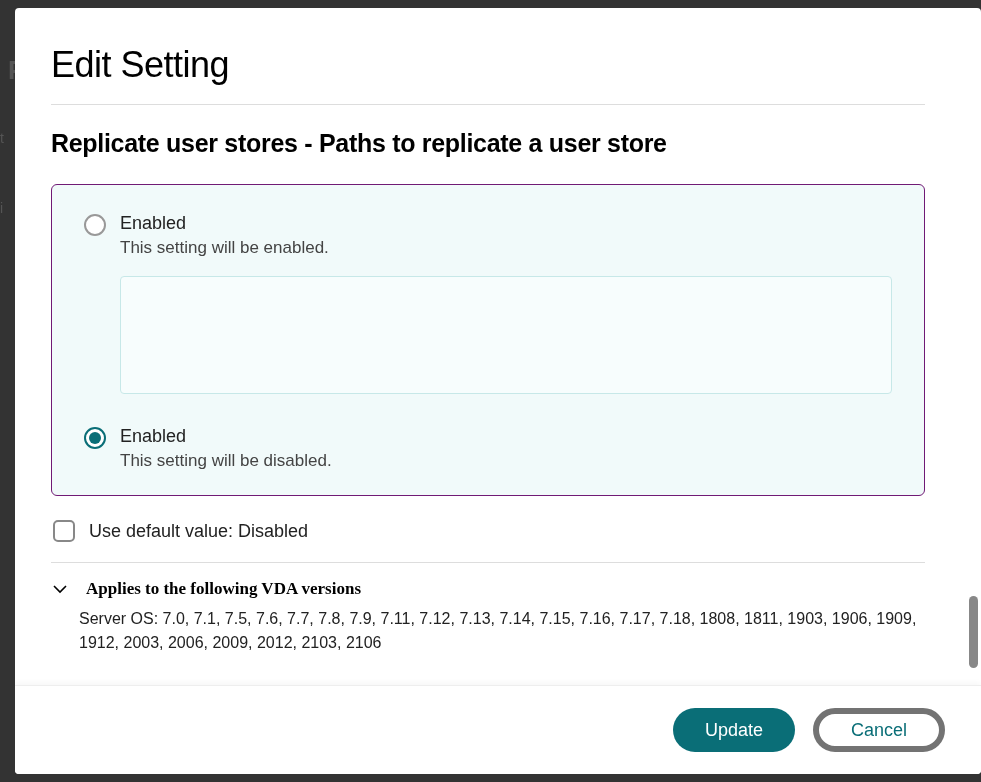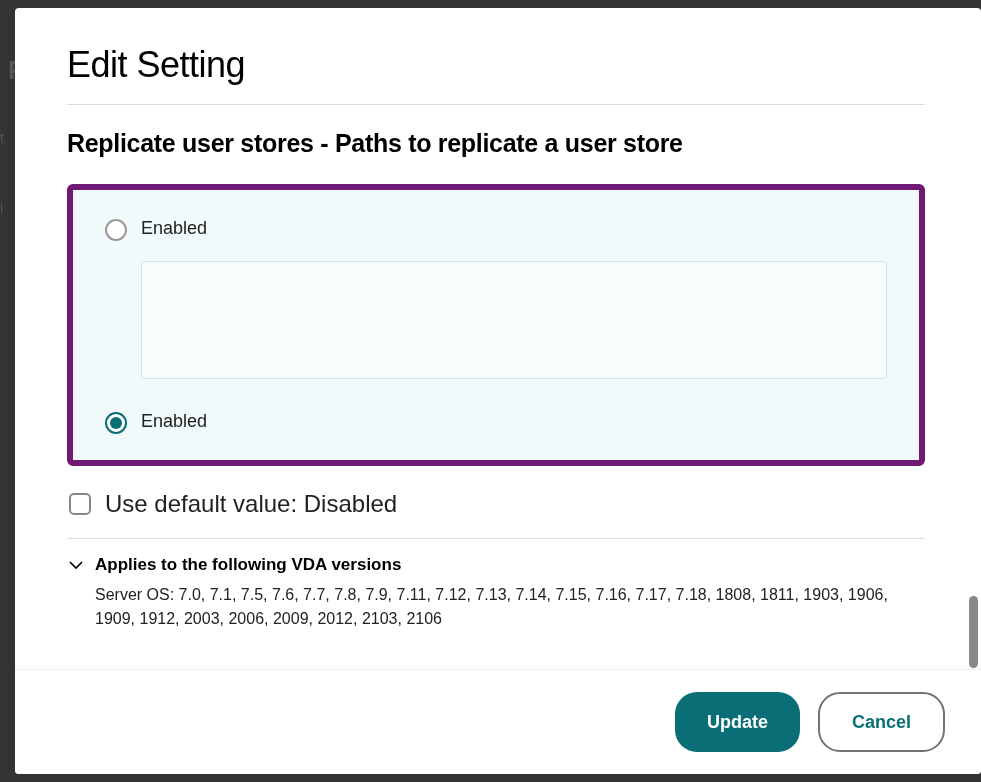--- a/index.html
+++ b/index.html
@@ -2,46 +2,46 @@
 <html><head>
   <meta charset="utf-8">
   <style>
     * { box-sizing: border-box; margin: 0; padding: 0; }
     html, body { width: 981px; height: 782px; font-family: -apple-system, BlinkMacSystemFont, "Segoe UI", Arial, sans-serif; background: #1a1a1a; overflow: hidden; }
     .backdrop { position: absolute; inset: 0; background: #333; }
     .bg-text-left1 { position: absolute; left: 0; top: 130px; color: #555; font-size: 14px; }
     .bg-text-left2 { position: absolute; left: 0; top: 200px; color: #555; font-size: 14px; }
     .bg-text-p { position: absolute; left: 8px; top: 55px; color: #555; font-size: 26px; font-weight: 600; }
     .modal { position: absolute; left: 15px; top: 8px; right: 0; bottom: 8px; background: #fff; border-radius: 4px; overflow: hidden; display: flex; flex-direction: column; }
-    .modal-content { flex: 1; overflow-y: auto; padding: 36px 56px 0 36px; position: relative; margin-left: 16px; }
+    .modal-content { flex: 1; overflow-y: auto; padding: 36px 56px 0 36px; position: relative; }
     .title { font-size: 36px; font-weight: 500; color: #000; letter-spacing: -0.5px; }
     .title-rule { border: none; border-top: 1px solid #ddd; margin-top: 18px; margin-bottom: 24px; }
     .subtitle { font-size: 25px; font-weight: 600; color: #000; margin-bottom: 26px; letter-spacing: -0.3px; }
-    .option-panel { background: #f1fafa; border: 6px solid #701a75; border-radius: 6px; padding: 28px 32px 24px 32px; margin-bottom: 18px; }
+    .option-panel { background: #f1fafa; border: 1px solid #701a75; border-radius: 6px; padding: 28px 32px 24px 32px; margin-bottom: 18px; }
     .radio-row { display: flex; align-items: flex-start; gap: 14px; }
     .radio { width: 22px; height: 22px; border-radius: 50%; border: 2px solid #999; background: #fff; flex-shrink: 0; margin-top: 1px; cursor: pointer; position: relative; }
     .radio.selected { border-color: #0a6e77; }
     .radio.selected::after { content: ""; position: absolute; inset: 3px; border-radius: 50%; background: #0a6e77; }
     .radio-body { flex: 1; }
     .radio-label { font-size: 18px; color: #222; margin-bottom: 4px; }
     .radio-desc { font-size: 17px; color: #444; }
     .paths-box { margin-top: 18px; margin-left: 0; width: 100%; height: 118px; background: #f7fdfd; border: 1px solid #c7e8e8; border-radius: 4px; resize: none; font-family: inherit; font-size: 15px; padding: 10px; }
     .gap { height: 28px; }
     .check-row { display: flex; align-items: center; gap: 14px; padding: 6px 2px 20px 2px; }
     .checkbox { width: 22px; height: 22px; border-radius: 5px; border: 2px solid #888; background: #fff; cursor: pointer; }
-    .check-label { font-size: 24px; color: #222; }
+    .check-label { font-size: 18px; color: #222; }
     .rule2 { border: none; border-top: 1px solid #ddd; margin-bottom: 14px; }
-    .vda-row { display: flex; align-items: center; gap: 10px; cursor: pointer; padding: 2px 0 8px 0; }
+    .vda-row { display: flex; align-items: center; gap: 17px; cursor: pointer; padding: 2px 0 8px 0; font-family: Liberation Serif, serif; }
     .chevron { width: 18px; height: 18px; display: flex; align-items: center; justify-content: center; }
     .vda-title { font-size: 17px; font-weight: 600; color: #000; }
     .vda-body { font-size: 16px; color: #222; line-height: 1.5; padding-left: 28px; padding-bottom: 8px; }
     .footer { flex-shrink: 0; background: #fff; border-top: 1px solid #eee; padding: 22px 36px; display: flex; justify-content: flex-end; gap: 18px; box-shadow: 0 -2px 6px rgba(0,0,0,0.04); }
-    .btn { height: 60px; padding: 0 32px; border-radius: 22px; font-size: 18px; font-weight: 700; cursor: pointer; border: none; }
+    .btn { height: 44px; padding: 0 32px; border-radius: 22px; font-size: 18px; font-weight: 400; cursor: pointer; border: none; }
     .btn-primary { background: #0a6e77; color: #fff; }
-    .btn-secondary { background: #fff; color: #0a6e77; border: 2px solid #737373; }
+    .btn-secondary { background: #fff; color: #0a6e77; border: 6px solid #737373; }
     .scroll-ind { position: absolute; right: 3px; top: 588px; width: 9px; height: 72px; background: #888; border-radius: 5px; }
     .bg-bubble { position: absolute; right: 1px; bottom: 30px; width: 10px; height: 56px; background: #333; border-radius: 30px 0 0 30px; }
   </style>
 </head>
 <body>
 
 <div class="backdrop">
   <span class="bg-text-left1">t</span>
   <span class="bg-text-left2">i</span>
   <span class="bg-text-p">P</span>
@@ -54,30 +54,32 @@
     <h1 class="title">Edit Setting</h1>
     <hr class="title-rule">
     <h2 class="subtitle">Replicate user stores - Paths to replicate a user store</h2>
 
     <div class="option-panel">
 
       <div class="radio-row">
         <div class="radio"></div>
         <div class="radio-body">
           <div class="radio-label">Enabled</div>
+          <div class="radio-desc">This setting will be enabled.</div>
           <textarea class="paths-box" value="" style=""></textarea>
         </div>
       </div>
 
       <div class="gap"></div>
 
       <div class="radio-row">
         <div class="radio selected"></div>
         <div class="radio-body">
           <div class="radio-label">Enabled</div>
+          <div class="radio-desc">This setting will be disabled.</div>
         </div>
       </div>
 
     </div>
 
     <div class="check-row">
       <div class="checkbox"></div>
       <span class="check-label">Use default value: Disabled</span>
     </div>
 

